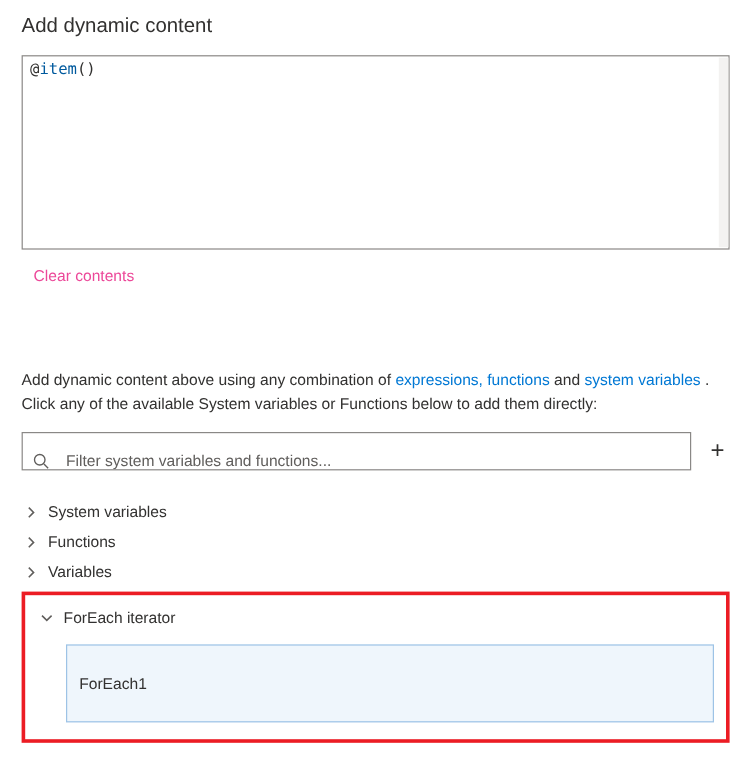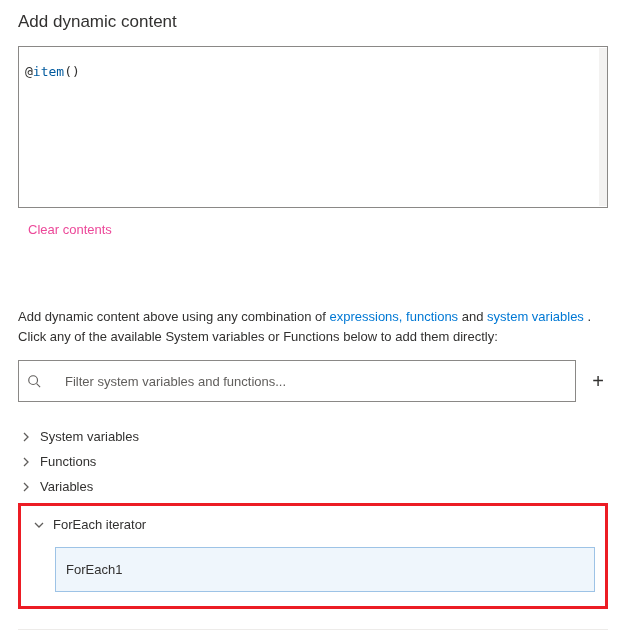--- a/index.html
+++ b/index.html
@@ -10,46 +10,46 @@
       width: 626px;
       padding: 12px 18px 18px 18px;
       background: #fff;
     }
     .dialog-title { font-size: 17px; font-weight: 400; color: #323130; margin-bottom: 14px; }
     .expr-box {
       width: 100%;
       height: 162px;
       border: 1px solid #8a8886;
       position: relative;
-      padding: 17px 6px;
+      padding: 4px 6px;
       font-family: Consolas, monospace;
       font-size: 13px;
     }
     .expr-box .scroll-track { position: absolute; right: 0; top: 1px; bottom: 1px; width: 8px; background: #f3f2f1; }
     .expr-at { color: #323130; }
     .expr-fn { color: #005a9e; }
     .expr-paren { color: #323130; }
     .clear-link { display: inline-block; color: #ec4899; font-size: 13px; margin: 14px 0 22px 10px; cursor: pointer; }
     .helper-text { font-size: 13px; color: #323130; line-height: 1.5; margin-bottom: 14px; margin-top: 48px; }
     .helper-text a { color: #0078d4; text-decoration: none; cursor: pointer; }
     .filter-row { display: flex; align-items: center; gap: 12px; margin-bottom: 22px; }
     .filter-input {
-      flex: 1; height: 42px; border: 1px solid #8a8886;
-      display: flex; align-items: center; padding: 0 8px; gap: 24px; color: #605e5c;
+      flex: 1; height: 32px; border: 1px solid #8a8886;
+      display: flex; align-items: flex-end; padding: 0 8px; gap: 14px; color: #605e5c;
     }
     .filter-input input { border: none; outline: none; flex: 1; font-size: 13px; font-family: inherit; color: #323130; background: transparent; }
     .filter-input input::placeholder { color: #605e5c; }
     .plus-btn { font-size: 20px; color: #323130; width: 20px; text-align: center; cursor: pointer; user-select: none; }
     .cat-row { display: flex; align-items: center; gap: 8px; padding: 5px 2px; cursor: pointer; font-size: 13px; color: #323130; }
     .chevron { width: 12px; display: inline-flex; justify-content: center; color: #605e5c; }
     .highlight-box { border: 3px solid #ec1c24; padding: 6px 10px 14px 10px; margin-top: 4px; }
     .item-card {
       margin-left: 24px; margin-top: 10px;
       background: #eff6fc; border: 1px solid #9dc3e6;
-      padding: 14px 10px; cursor: pointer;
+      padding: 24px 10px; cursor: pointer;
     }
     .item-card .title { font-size: 13px; color: #323130; }
     .item-card .sub { font-size: 12px; color: #605e5c; margin-top: 1px; }
     .divider { height: 1px; background: #edebe9; margin: 20px 0 14px 0; }
     .footer { display: flex; gap: 12px; }
     .btn { height: 28px; min-width: 74px; font-size: 13px; display: inline-flex; align-items: center; justify-content: center; cursor: pointer; border: 1px solid transparent; font-family: inherit; }
     .btn-primary { background: #15803d; color: #fff; border-color: #0078d4; }
     .btn-secondary { background: #7dd3fc; color: #323130; border-color: #8a8886; }
     svg { display: block; }
   </style>

